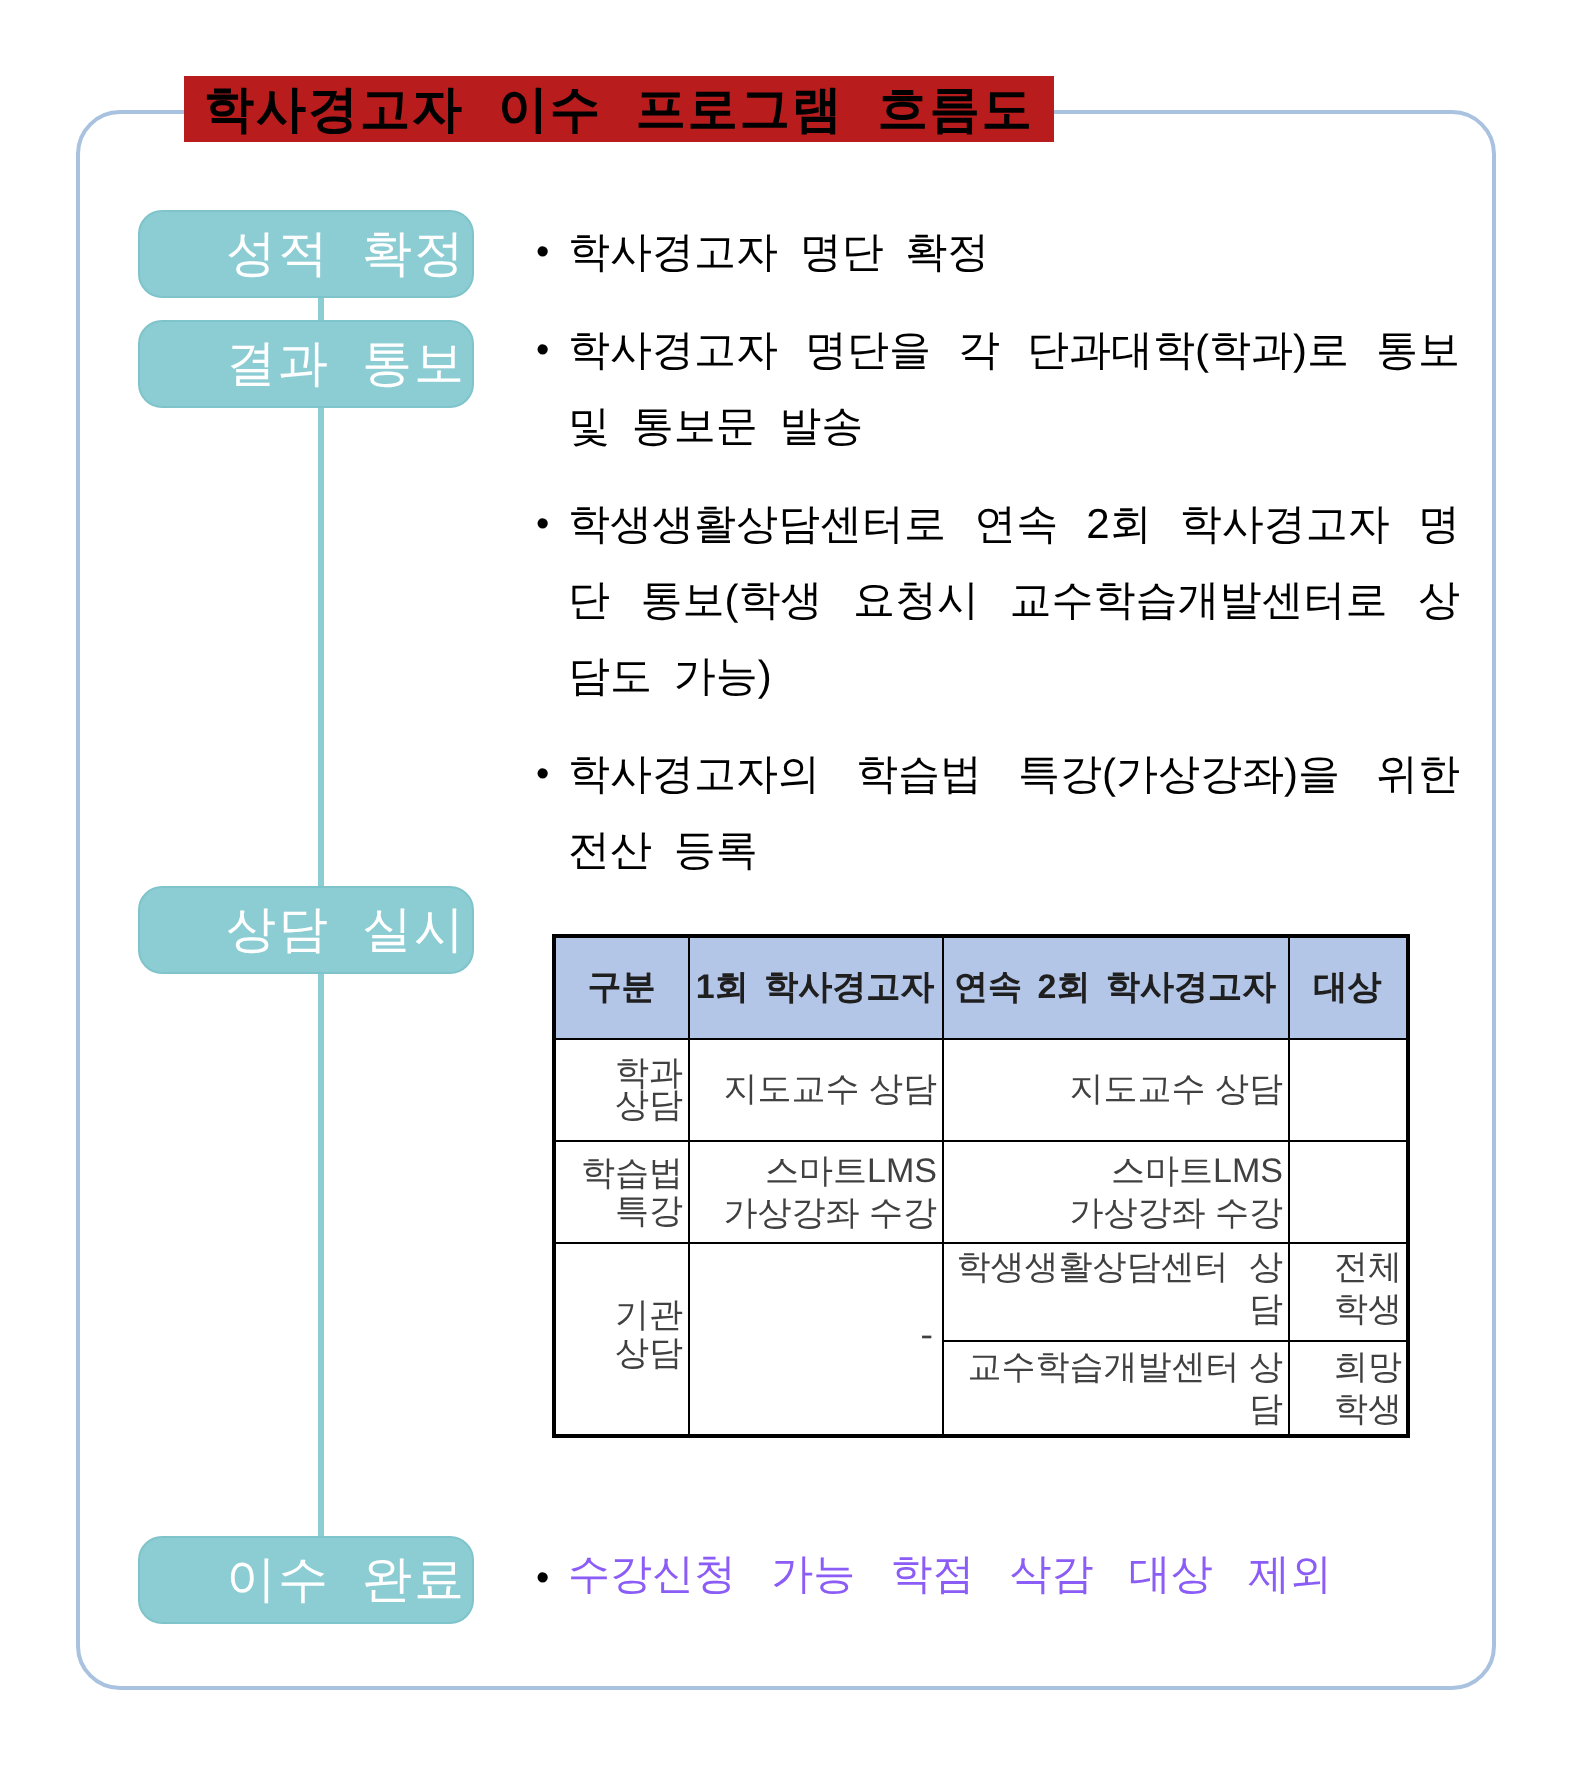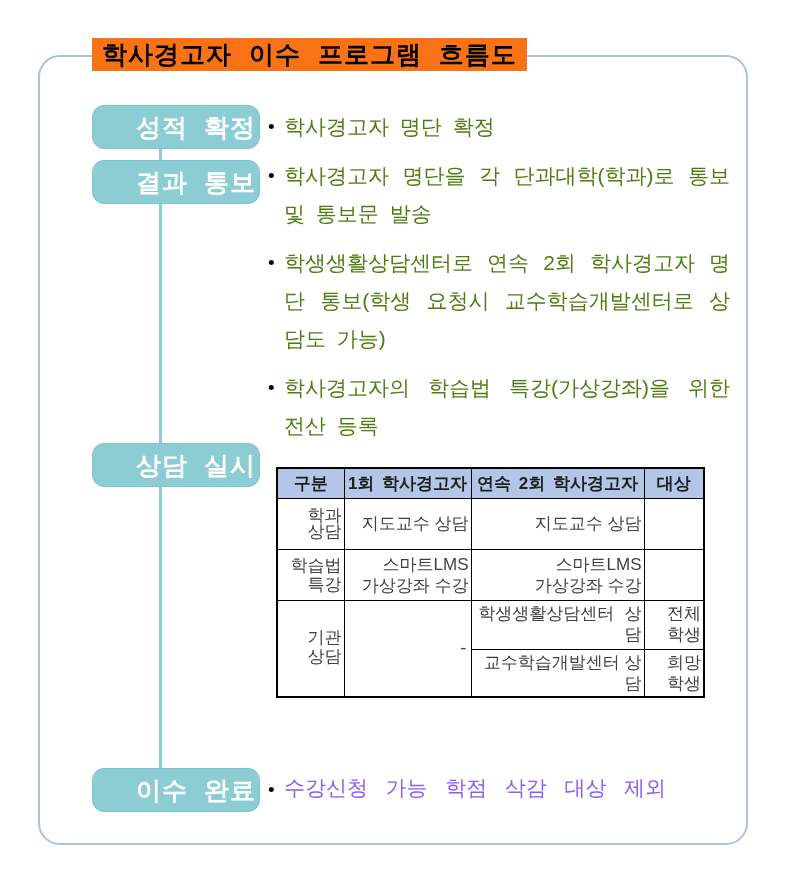--- a/index.html
+++ b/index.html
@@ -15,47 +15,47 @@
     position: absolute;
     left: 38px; top: 55px;
     width: 710px; height: 790px;
     border: 2px solid #a9c2e0;
     border-radius: 22px;
     background: transparent;
   }
   .doc-title {
     position: absolute;
     left: 92px; top: 38px;
-    background: #f97316;
+    background: #b91c1c;
     padding: 0 10px;
     font-size: 25px;
     font-weight: bold;
     color: #000000;
     letter-spacing: 1px;
     word-spacing: 9px;
     white-space: nowrap;
     z-index: 3;
   }
   .vline {
     position: absolute;
     left: 159px; top: 145px;
     width: 3px; height: 628px;
     background: #8ccdd4;
     z-index: 1;
   }
   .step-box {
     position: absolute;
-    left: 92px;
+    left: 69px;
     width: 168px; height: 44px;
     background: #8ccdd4;
     border: 1px solid #7fc3cb;
     border-radius: 12px;
     color: #ffffff;
     font-size: 25px;
-    font-weight: bold;
+    font-weight: normal;
     text-align: center;
     line-height: 42px;
     word-spacing: 8px;
     letter-spacing: 1px;
     z-index: 2;
     white-space: nowrap;
     padding-left: 40px;
   }
   .step-1 { top: 105px; }
   .step-2 { top: 160px; }
@@ -76,21 +76,21 @@
   .bullet-dot {
     flex: 0 0 16px;
     color: #000000;
     font-size: 19px;
     line-height: 38px;
   }
   .bullet-text {
     flex: 1;
     font-size: 21px;
     line-height: 38px;
-    color: #4d7c0f;
+    color: #000000;
     text-align: justify;
     word-spacing: 5px;
     overflow-wrap: break-word;
   }
   .completion-row {
     position: absolute;
     left: 268px; top: 775px;
     width: 470px;
     display: flex;
     align-items: flex-start;
@@ -124,21 +124,21 @@
     font-size: 17px;
     color: #404040;
     padding: 2px 2px;
     white-space: pre-line;
     overflow: hidden;
   }
   .program-table thead th {
     background: #b4c6e7;
     color: #1f1f1f;
     font-weight: bold;
-    height: 30px;
+    height: 51px;
     word-spacing: 3px;
   }
   .program-table .col-cat   { width: 67px; }
   .program-table .col-first { width: 127px; }
   .program-table .col-second{ width: 173px; }
   .program-table .col-target{ width: 60px; }
   .program-table td.cat-cell { line-height: 19px; }
   .program-table td { line-height: 21px; text-align: right; }
   .program-table tr.r1 td { height: 51px; }
   .program-table tr.r1 td.cat-cell { line-height: 16px; }

